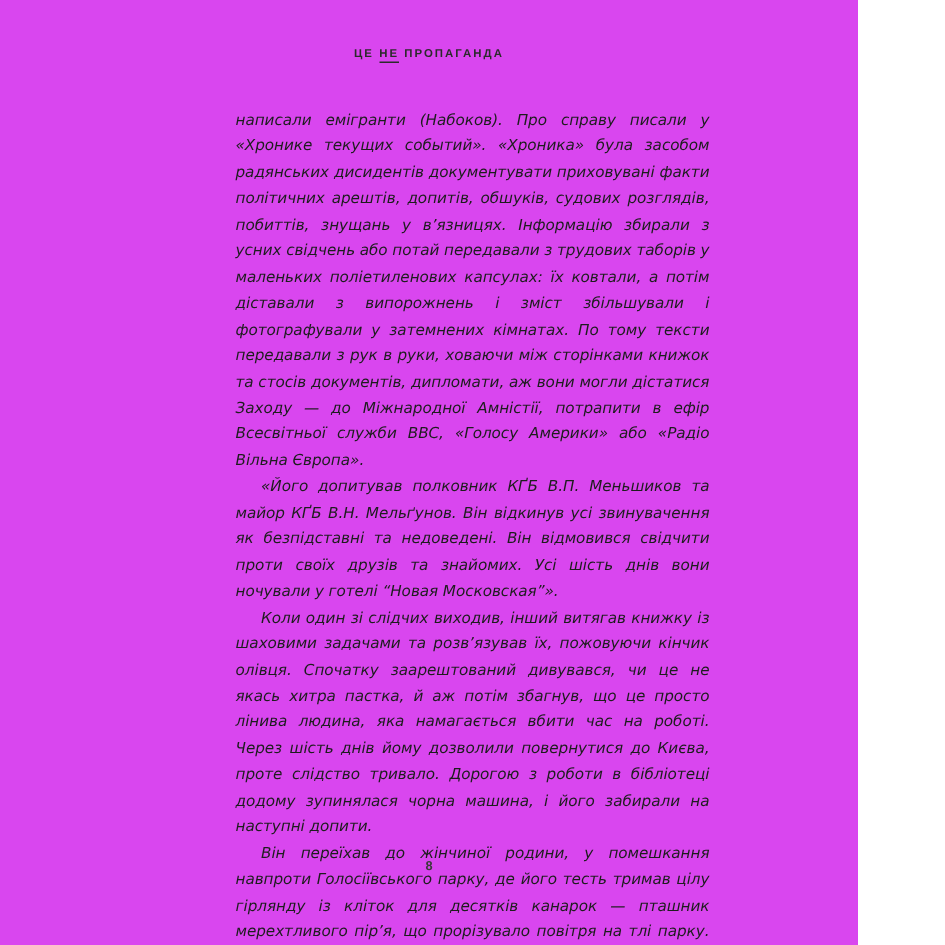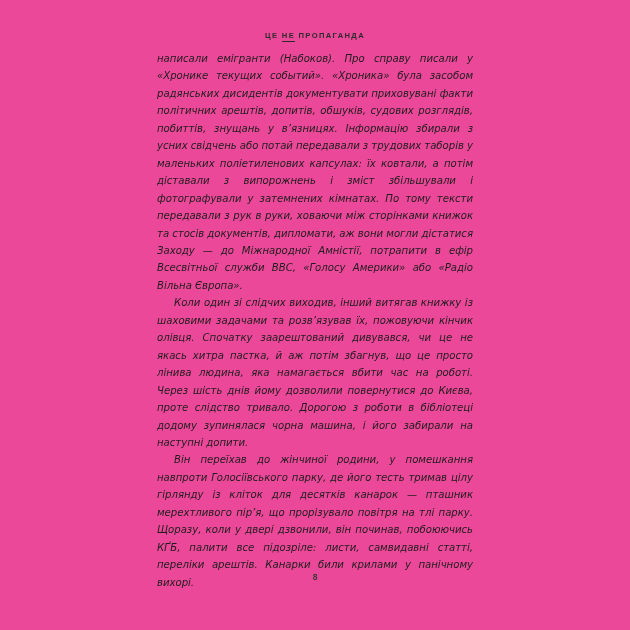--- a/index.html
+++ b/index.html
@@ -11,23 +11,23 @@
   body {
     width: 630px;
     height: 630px;
     overflow: hidden;
     font-family: "DejaVu Sans", sans-serif;
     color: #1b1b1b;
   }
 
   .page {
     position: relative;
-    width: 630px;
+    width: 572px;
     height: 630px;
-    background: #ec4899;
+    background: #d946ef;
     box-sizing: border-box;
   }
 
   
   .running-header {
     position: absolute;
     top: 31px;
     left: 0;
     right: 0;
     text-align: center;
@@ -62,21 +62,21 @@
     line-height: 17.45px;
     text-align: justify;
     text-justify: inter-word;
     color: #1d1d1d;
     hyphens: manual;
     -webkit-hyphens: manual;
     word-spacing: -0.1px;
     letter-spacing: -0.02px;
   }
   .para.indent { text-indent: 17px; }
-  .para.noindent { text-indent: 0; }
+  .para.noindent { text-indent: 0; margin-top: 22px; }
 
   
   .folio {
     position: absolute;
     bottom: 48px;
     left: 0;
     right: 0;
     text-align: center;
     font-family: "Liberation Sans", sans-serif;
     font-size: 8.5px;
@@ -88,19 +88,20 @@
 <body>
 
 <div class="page">
 
   <div class="running-header">
     <span class="hdr-part">ЦЕ </span><span class="hdr-underline">НЕ</span><span class="hdr-part"> ПРОПАГАНДА</span>
   </div>
 
   <div class="textblock">
     <p class="para noindent">написали емігранти (Набоков). Про справу писали у «Хронике текущих событий». «Хроника» була засобом радянських дисидентів документувати приховувані факти політичних арештів, допитів, обшуків, судових розглядів, побиттів, знущань у в’язницях. Інформацію збирали з усних свідчень або потай передавали з трудових таборів у маленьких поліетиленових капсулах: їх ковтали, а потім діставали з випорожнень і зміст збільшували і фотографували у затемнених кімнатах. По тому тексти передавали з рук в руки, ховаючи між сторінками книжок та стосів документів, дипломати, аж вони могли дістатися Заходу — до Міжнародної Амністії, потрапити в ефір Всесвітньої служби ВВС, «Голосу Америки» або «Радіо Вільна Європа».</p>
+    <p class="para indent">«Його допитував полковник КҐБ В.П. Меньшиков та майор КҐБ В.Н. Мельґунов. Він відкинув усі звинувачення як безпідставні та недоведені. Він відмовився свідчити проти своїх друзів та знайомих. Усі шість днів вони ночували у готелі “Новая Московская”».</p>
     <p class="para indent">Коли один зі слідчих виходив, інший витягав книжку із шаховими задачами та розв’язував їх, пожовуючи кінчик олівця. Спочатку заарештований дивувався, чи це не якась хитра пастка, й аж потім збагнув, що це просто лінива людина, яка намагається вбити час на роботі. Через шість днів йому дозволили повернутися до Києва, проте слідство тривало. Дорогою з роботи в бібліотеці додому зупинялася чорна машина, і його забирали на наступні допити.</p>
     <p class="para indent">Він переїхав до жінчиної родини, у помешкання навпроти Голосіївського парку, де його тесть тримав цілу гірлянду із кліток для десятків канарок — пташник мерехтливого пір’я, що прорізувало повітря на тлі парку. Щоразу, коли у двері дзвонили, він починав, побоюючись КҐБ, палити все підозріле: листи, самвидавні статті, переліки арештів. Канарки били крилами у панічному вихорі.</p>
   </div>
 
   <div class="folio">8</div>
 
 </div>
 
 </body></html>

